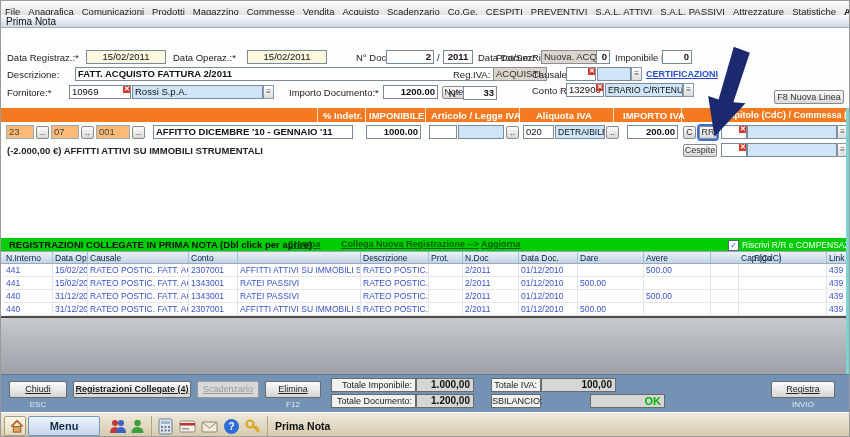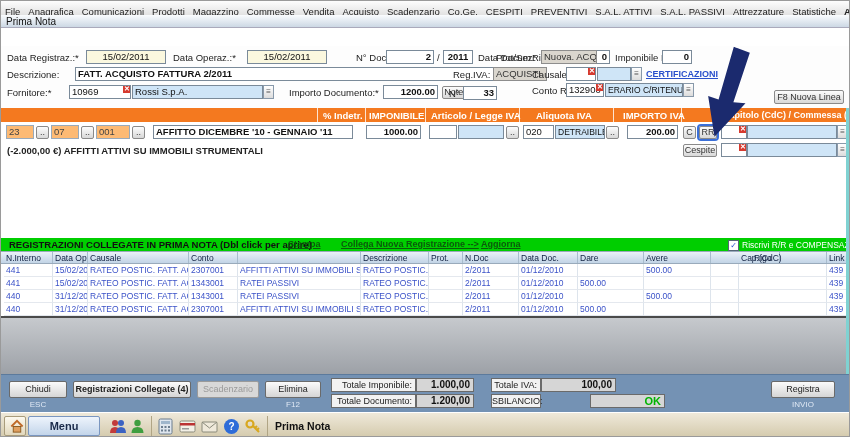--- a/index.html
+++ b/index.html
@@ -43,21 +43,21 @@
   #grid-check-label{position:absolute;left:741px;top:2px;font-size:8.5px;color:#fff;white-space:nowrap;}
   #grid-header{position:absolute;left:0;top:250px;width:850px;height:13px;background:linear-gradient(#eaf1f8,#c2d4e6);border-top:1px solid #9ab;border-bottom:1px solid #9ab;box-sizing:border-box;}
   .gh-cell{position:absolute;top:0;height:11px;font-size:8.5px;color:#102040;padding:1px 0 0 2px;border-right:1px solid #a8bccd;box-sizing:border-box;overflow:hidden;white-space:nowrap;}
   #grid-body{position:absolute;left:0;top:263px;width:850px;height:52px;background:#fff;}
   .g-row{position:absolute;left:0;width:850px;height:13px;}
   .g-cell{position:absolute;top:0;height:13px;font-size:8.5px;color:#3B52C8;padding:1px 0 0 2px;border-right:1px solid #dde4ec;border-bottom:1px solid #e4e8ee;box-sizing:border-box;overflow:hidden;white-space:nowrap;}
   #grid-empty{position:absolute;left:0;top:315px;width:850px;height:58px;background:linear-gradient(#c6c9cd,#9da1a7);border-top:2px solid #4a4a4a;box-sizing:border-box;}
   .teal-edge{position:absolute;right:0;top:107px;width:3px;height:266px;background:#7FD2D2;}
   
   #footer{position:absolute;left:0;top:373px;width:850px;height:38px;background:#7492B4;border-top:1px solid #5c7a9c;box-sizing:border-box;}
-  .fbtn{position:absolute;top:6px;height:17px;background:linear-gradient(#fbfbfb,#d5d5d5);border:1px solid #6a6a6a;border-radius:2px;font-size:9px;color:#222;text-align:center;line-height:15px;box-sizing:border-box;white-space:nowrap;overflow:hidden;}
+  .fbtn{position:absolute;top:6px;height:17px;background:linear-gradient(#fbfbfb,#d5d5d5);border:1px solid #6a6a6a;border-radius:2px;font-size:9px;color:#222;text-align:center;line-height:15px;box-sizing:border-box;white-space:nowrap;overflow:hidden;text-decoration:underline;}
   .fbtn.disabled{color:#9a9a9a;background:#d8d8d8;border-color:#9a9a9a;}
   .fsub{position:absolute;top:25px;font-size:8px;color:#dfe8f4;text-align:center;}
   .tot-lbl{position:absolute;height:14px;background:#f2f2f2;border:1px solid #6a6a6a;font-size:9px;color:#222;text-align:right;padding:1px 3px 0 0;box-sizing:border-box;white-space:nowrap;}
   .tot-val{position:absolute;height:14px;background:#d6d6d6;border:1px solid #6a6a6a;font-size:10px;font-weight:bold;color:#111;text-align:right;padding:0 3px;box-sizing:border-box;line-height:12px;}
   .ok-green{color:#00B400;}
   
   #taskbar{position:absolute;left:0;top:411px;width:850px;height:26px;background:linear-gradient(#efe9da,#d3c9ab);border-top:1px solid #fff;box-sizing:border-box;}
   #home-btn{position:absolute;left:3px;top:3px;width:22px;height:20px;background:linear-gradient(#fdf9ee,#e2d8bd);border:1px solid #a89c7c;border-radius:2px;text-align:center;box-sizing:border-box;}
   #menu-btn{position:absolute;left:27px;top:3px;width:72px;height:20px;background:linear-gradient(#eef4fc,#c3d5ea);border:1px solid #7a96c0;border-radius:2px;font-size:11px;font-weight:bold;color:#1a2a4a;text-align:center;line-height:18px;box-sizing:border-box;}
   .tb-icon{position:absolute;top:5px;width:17px;height:17px;}

